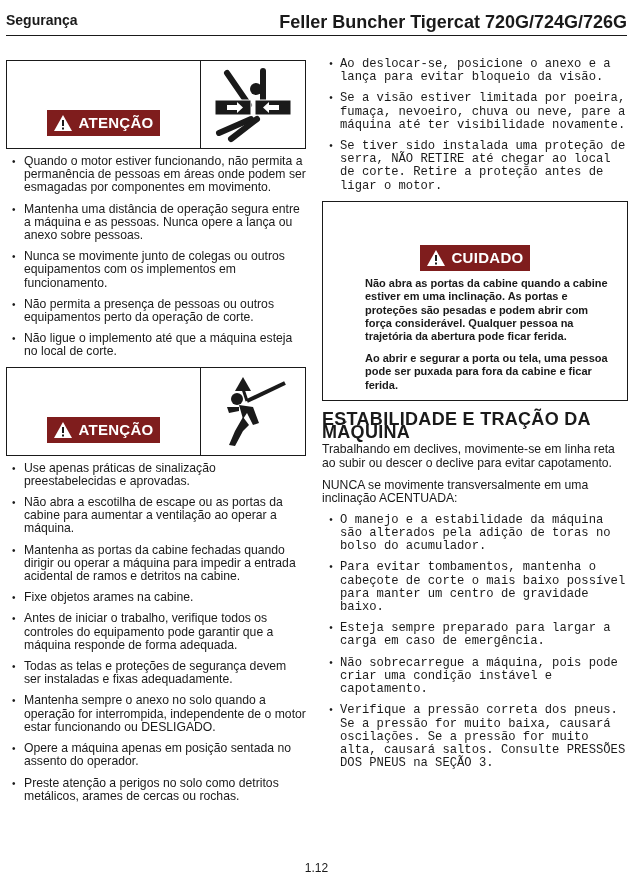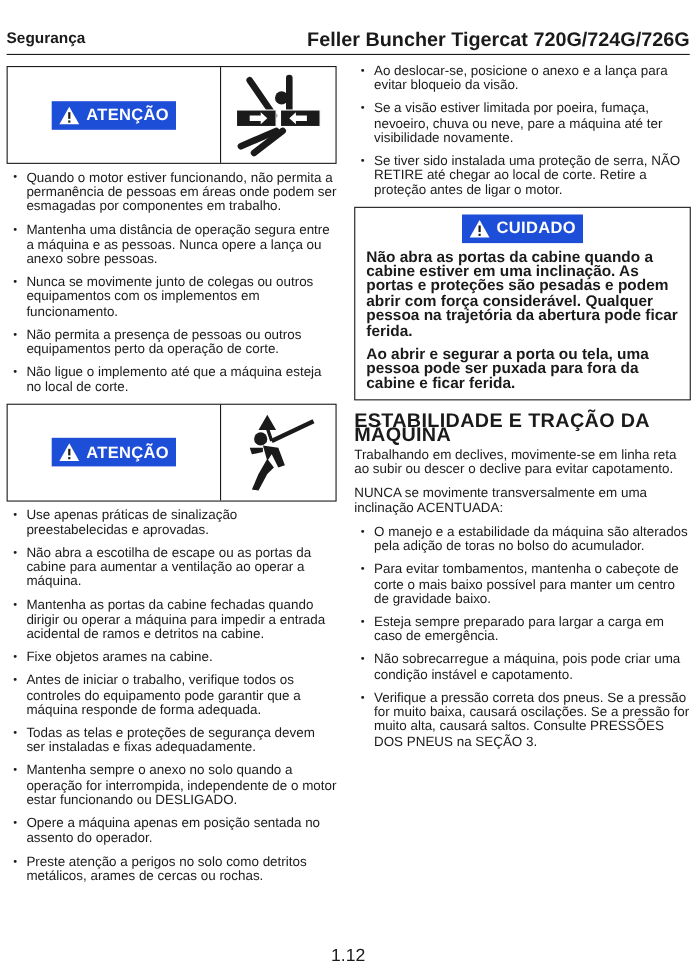--- a/index.html
+++ b/index.html
@@ -1,50 +1,50 @@
 <!DOCTYPE html>
 <html><head>
 <meta charset="utf-8">
 <style>
   * { box-sizing: border-box; margin: 0; padding: 0; }
   html, body { width: 633px; height: 882px; background: #ffffff; overflow: hidden; }
   body { font-family: "Liberation Sans", sans-serif; color: #1a1a1a; position: relative; }
 
-  .header { position: absolute; left: 6px; right: 6px; top: 26px; height: 24px; border-bottom: 1.5px solid #1a1a1a; }
+  .header { position: absolute; left: 6px; right: 6px; top: 12px; height: 24px; border-bottom: 1.5px solid #1a1a1a; }
   .header .left { position: absolute; left: 0; top: 0; font-weight: bold; font-size: 14px; }
   .header .right { position: absolute; right: 0; top: 0; font-weight: bold; font-size: 18px; }
 
   .col { position: absolute; font-size: 12.2px; line-height: 13.2px; }
   .col-left { left: 6px; top: 60px; width: 300px; }
   .col-right { left: 322px; top: 58px; width: 306px; }
 
   .warn-box { border: 1.5px solid #1a1a1a; height: 89px; display: flex; }
   .warn-box .label-cell { flex: 1; display: flex; align-items: center; justify-content: center; border-right: 1px solid #1a1a1a; }
   .warn-box .pict-cell { width: 104px; display: flex; align-items: center; justify-content: center; }
-  .signal { background: #1d4ed8; color: #fff; font-weight: bold; font-size: 15px; padding: 4px 6px 4px 6px; display: inline-flex; align-items: center; gap: 5px; letter-spacing: 0.3px; }
+  .signal { background: #7f1d1d; color: #fff; font-weight: bold; font-size: 15px; padding: 4px 6px 4px 6px; display: inline-flex; align-items: center; gap: 5px; letter-spacing: 0.3px; margin-top: 37px; }
   .signal svg { display: block; }
 
   ul.bullets { list-style: none; }
   ul.bullets li { position: relative; padding-left: 18px; margin-bottom: 8px; }
   ul.bullets li::before { content: "•"; position: absolute; left: 6px; top: 0; font-size: 10px; }
 
   .list-1 { margin-top: 6px; }
   .box-2 { margin-top: 4px; }
   .list-2 { margin-top: 6px; }
 
   .caution-box { border: 1.5px solid #1a1a1a; margin-top: 4px; padding: 6px 10px 8px 10px; width: 306px; }
   .caution-box .sig-wrap { text-align: center; margin-bottom: 6px; }
-  .caution-box p { font-weight: bold; font-size: 14px; line-height: 13.4px; margin-bottom: 8px; }
+  .caution-box p { font-weight: bold; font-size: 11px; line-height: 13.4px; margin-bottom: 8px; margin-left: 32px; }
   .caution-box p:last-child { margin-bottom: 0; }
 
   .section-title { font-weight: bold; font-size: 18px; letter-spacing: 0.3px; margin-top: 12px; margin-bottom: 4px; }
   .para { margin-bottom: 8px; line-height: 13.6px; }
-  .col-right ul.bullets li { padding-left: 18px; }
+  .col-right ul.bullets li { padding-left: 18px; font-family: Liberation Mono, monospace; }
 
-  .page-num { position: absolute; left: 0; right: 0; top: 861px; text-align: center; font-size: 16px; }
+  .page-num { position: absolute; left: 0; right: 0; top: 861px; text-align: center; font-size: 12px; }
 </style>
 </head>
 <body>
 
 <div class="header">
   <span class="left">Segurança</span>
   <span class="right">Feller Buncher Tigercat 720G/724G/726G</span>
 </div>
 
 <div class="col col-left">
@@ -69,21 +69,21 @@
         <rect x="42" y="33" width="36" height="15" fill="#1a1a1a" stroke="#fff" stroke-width="1"></rect>
         <polygon points="14,38 24,38 24,35 30,40.5 24,46 24,43 14,43" fill="#fff"></polygon>
         <polygon points="66,38 56,38 56,35 50,40.5 56,46 56,43 66,43" fill="#fff"></polygon>
         <line x1="6" y1="66" x2="38" y2="52" stroke="#1a1a1a" stroke-width="6" stroke-linecap="round"></line>
         <line x1="18" y1="72" x2="44" y2="52" stroke="#1a1a1a" stroke-width="6" stroke-linecap="round"></line>
       </svg>
     </div>
   </div>
 
   <ul class="bullets list-1">
-    <li>Quando o motor estiver funcionando, não permita a permanência de pessoas em áreas onde podem ser esmagadas por componentes em trabalho.</li>
+    <li>Quando o motor estiver funcionando, não permita a permanência de pessoas em áreas onde podem ser esmagadas por componentes em movimento.</li>
     <li>Mantenha uma distância de operação segura entre a máquina e as pessoas. Nunca opere a lança ou anexo sobre pessoas.</li>
     <li>Nunca se movimente junto de colegas ou outros equipamentos com os implementos em funcionamento.</li>
     <li>Não permita a presença de pessoas ou outros equipamentos perto da operação de corte.</li>
     <li>Não ligue o implemento até que a máquina esteja no local de corte.</li>
   </ul>
 
   <div class="warn-box box-2">
     <div class="label-cell">
       <span class="signal">
         <svg width="20" height="18" viewBox="0 0 20 18">

